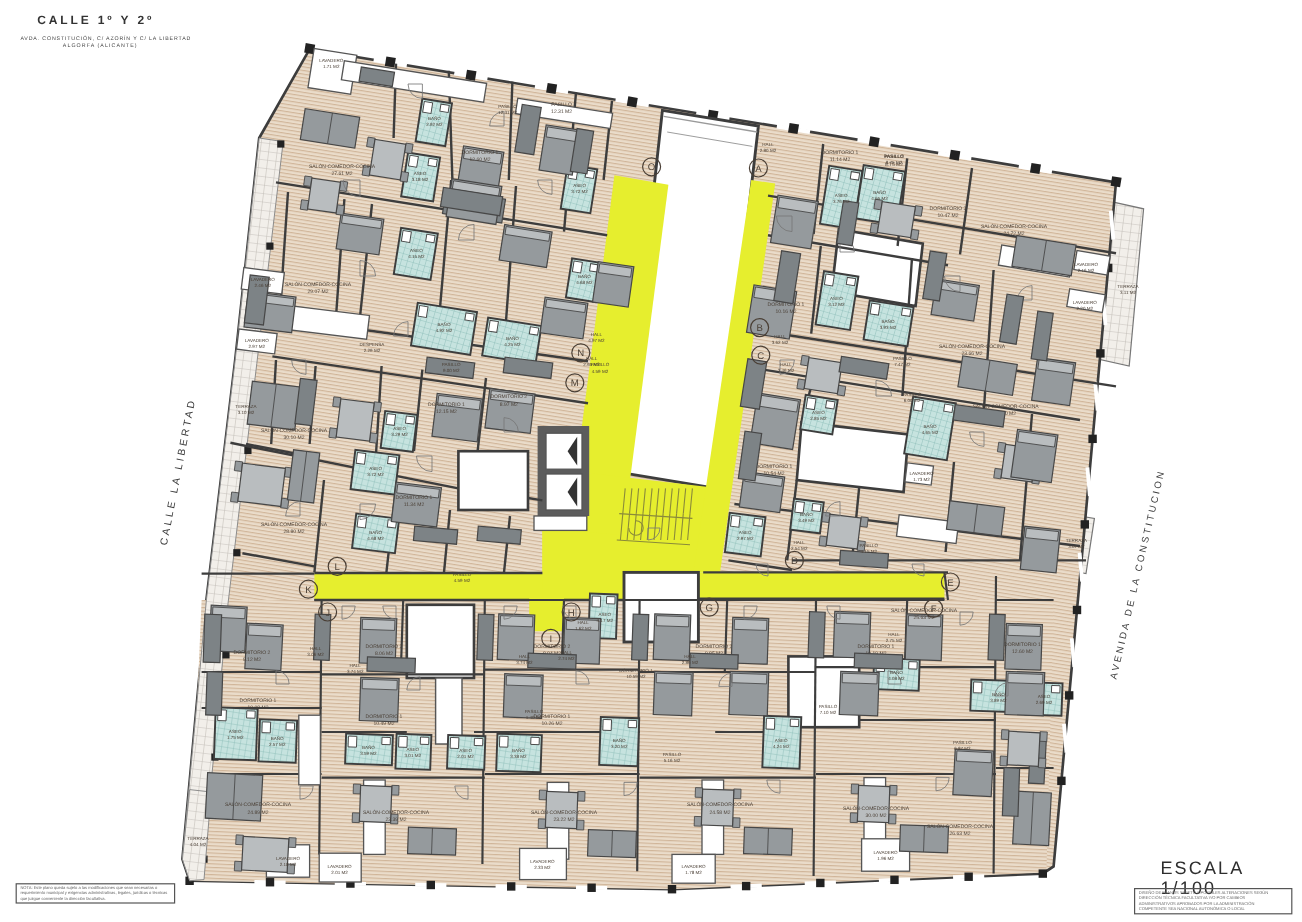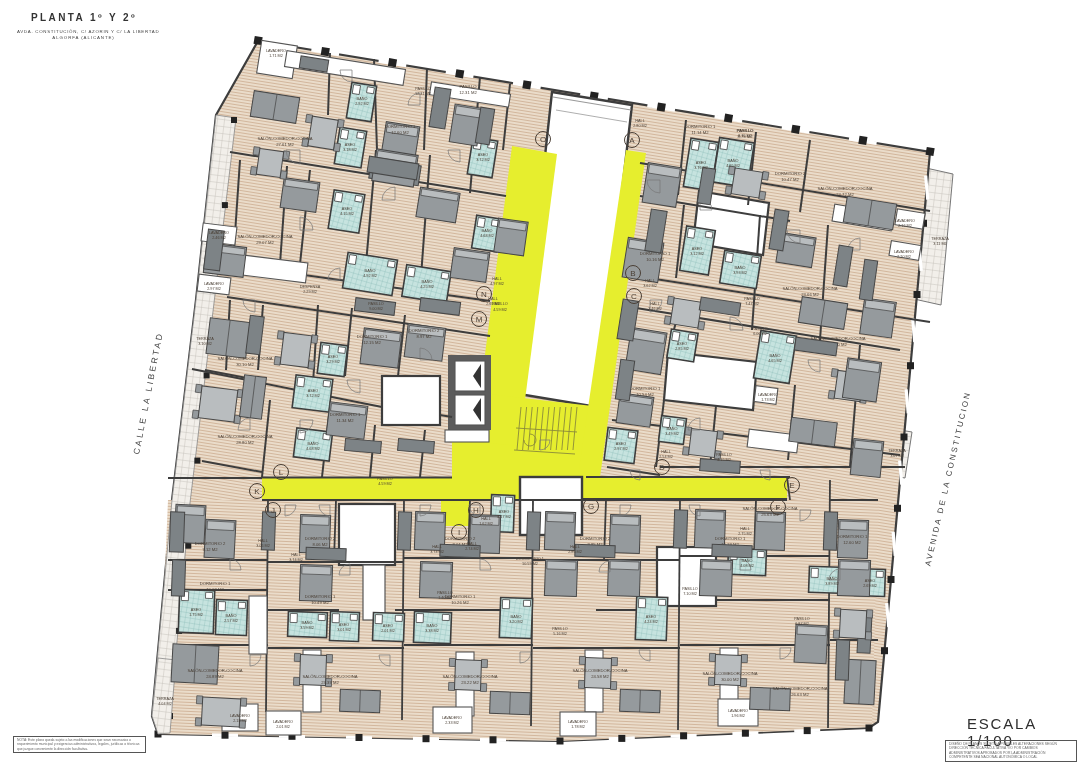--- a/index.html
+++ b/index.html
@@ -1199,21 +1199,21 @@
 <g>
       <circle cx="484" cy="294" r="7.5" fill="none" stroke="#4a3f35" stroke-width="1"></circle>
       <text x="484" y="297" font-size="8" fill="#4a3f35" text-anchor="middle" font-family="Liberation Sans, sans-serif">N</text>
     </g>
 <g>
       <circle cx="543" cy="139" r="7.5" fill="none" stroke="#4a3f35" stroke-width="1"></circle>
       <text x="543" y="142" font-size="8" fill="#4a3f35" text-anchor="middle" font-family="Liberation Sans, sans-serif">O</text>
     </g>
 </svg>
 
-<div class="t1">PLANTA 1º Y 2º</div>
+<div class="t1">CALLE 1º Y 2º</div>
 
 <div class="t2">AVDA. CONSTITUCIÓN, C/ AZORÍN Y C/ LA LIBERTAD<br><span style="letter-spacing:0.9px">ALGORFA (ALICANTE)</span></div>
 
 <div class="vl" style="left:48px;top:388px;transform:rotate(-79deg);transform-origin:center;width:200px;text-align:center;font-size:8.5px;letter-spacing:2.5px">CALLE  LA  LIBERTAD</div>
 
 <div class="vl" style="left:828px;top:474px;transform:rotate(-77deg);transform-origin:center;width:240px;text-align:center;font-size:8px;letter-spacing:2.2px">AVENIDA  DE  LA  CONSTITUCION</div>
 
 <div class="esc">ESCALA 1/100</div>
 
 <div class="bx" style="left:945px;top:740px;width:124px">DISEÑO DE PLANOS SUJETO A POSIBLES ALTERACIONES SEGÚN<br>DIRECCIÓN TÉCNICA FACULTATIVA Y/O POR CAMBIOS<br>ADMINISTRATIVOS APROBADOS POR LA ADMINISTRACIÓN<br>COMPETENTE SEA NACIONAL AUTONÓMICA O LOCAL</div>

